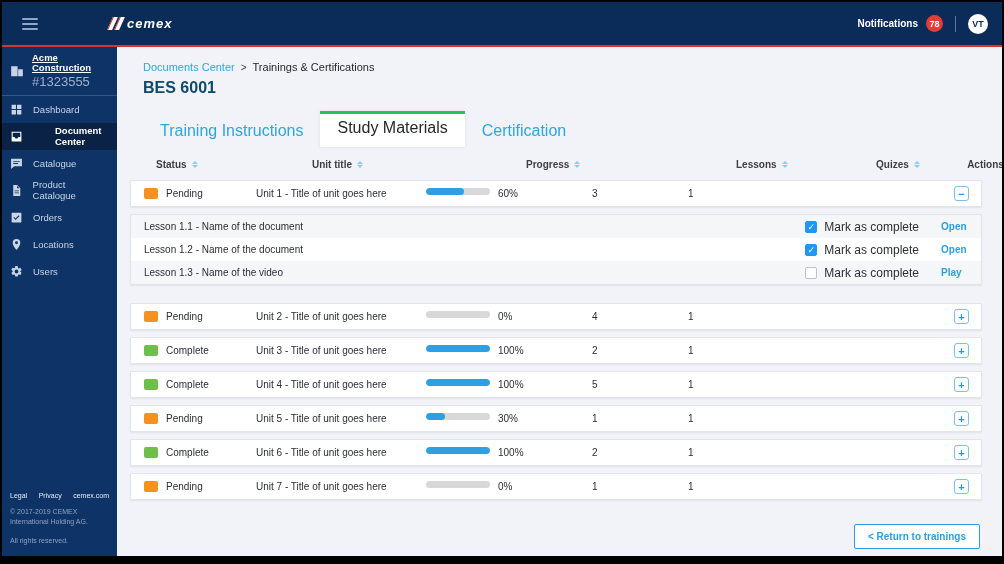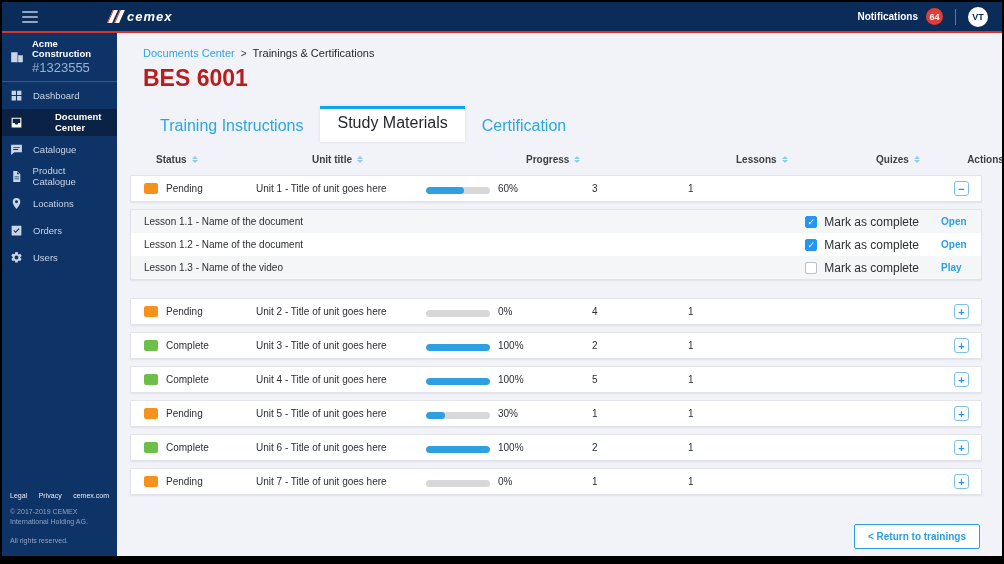--- a/index.html
+++ b/index.html
@@ -1,73 +1,73 @@
 <!DOCTYPE html>
 <html><head>
 <meta charset="utf-8">
 <style>
   * { margin:0; padding:0; box-sizing:border-box; }
   html,body { width:1004px; height:564px; }
   body { background:#000; font-family:"Liberation Sans", sans-serif; position:relative; overflow:hidden; }
   .app { position:absolute; top:2px; left:2px; width:1000px; height:554px; display:flex; flex-direction:column; background:#f1f3f8; }
 
   
-  .topbar { height:29px; background:#0b2b58; display:flex; align-items:center; padding:0 14px 0 20px; flex:0 0 auto; }
+  .topbar { height:43px; background:#0b2b58; display:flex; align-items:center; padding:0 14px 0 20px; flex:0 0 auto; }
   .redline { height:2px; background:#d9342b; flex:0 0 auto; }
   .hamburger { width:16px; height:12px; display:flex; flex-direction:column; justify-content:space-between; cursor:pointer; }
   .hamburger span { display:block; height:2px; background:#8fa6c9; border-radius:1px; }
   .logo { display:flex; align-items:center; margin-left:72px; }
   .logo .slash { display:inline-block; width:5px; height:13px; background:#fff; transform:skewX(-24deg); margin-right:2px; border-left:1.5px solid #d9342b; }
   .logo-text { color:#fff; font-weight:bold; font-size:13px; letter-spacing:1px; margin-left:3px; font-style:italic; }
   .topbar-right { margin-left:auto; display:flex; align-items:center; gap:8px; }
   .notif-label { color:#fff; font-size:10px; font-weight:bold; cursor:pointer; }
   .notif-badge { width:17px; height:17px; border-radius:50%; background:#e23d36; color:#fff; font-size:9px; font-weight:bold; display:flex; align-items:center; justify-content:center; cursor:pointer; }
   .tb-divider { width:1px; height:16px; background:rgba(255,255,255,.35); margin:0 4px; }
   .avatar { width:20px; height:20px; border-radius:50%; background:#fff; color:#0b2b58; font-size:9px; font-weight:bold; display:flex; align-items:center; justify-content:center; cursor:pointer; }
 
   
   .body-row { flex:1; display:flex; min-height:0; }
   .sidebar { width:115px; background:#0e3366; color:#c9d5e6; display:flex; flex-direction:column; flex:0 0 auto; }
   .company { display:flex; align-items:center; gap:8px; padding:6px 8px; border-bottom:1px solid rgba(255,255,255,.18); cursor:pointer; }
   .company-icon svg { width:14px; height:14px; fill:#c9d5e6; display:block; }
-  .company-name { font-size:9.5px; font-weight:bold; color:#fff; line-height:1.1; }
+  .company-name { font-size:9.5px; font-weight:bold; color:#fff; line-height:1.1;text-decoration:underline; }
   .company-number { font-size:13px; color:#9db1cd; }
   nav { flex:1; }
   .side-item { display:flex; align-items:center; gap:9px; height:27px; padding:0 8px; cursor:pointer; font-size:9.5px; }
   .side-item.active { background:#0a2245; color:#fff; font-weight:bold;gap:32px; }
   .side-icon { width:14px; display:flex; }
   .side-icon svg { width:13px; height:13px; fill:#c9d5e6; }
   .side-item.active .side-icon svg { fill:#fff; }
   .side-footer { padding:6px 8px 10px; }
   .side-links { display:flex; justify-content:space-between; margin-bottom:8px; }
   .side-links span { font-size:7px; color:#e8eef7; cursor:pointer; }
   .copy-line { font-size:7px; color:#8fa3c2; line-height:1.5; }
   .copy-line.last { margin-top:8px; }
 
   
   .content { flex:1; position:relative; padding:10px 20px 0 13px; overflow:hidden; }
   .breadcrumb { margin:4px 0 6px 13px; font-size:11px; display:flex; gap:6px; align-items:center; }
   .crumb-parent { color:#2ba7e0; cursor:pointer; }
   .crumb-sep { color:#3c4043; font-size:10px; }
   .crumb-current { color:#26282b; }
-  .page-title { margin:0 0 14px 13px; font-size:23px; font-weight:bold; color:#b91c1c; }
+  .page-title { margin:0 0 14px 13px; font-size:16px; font-weight:bold; color:#0c4a6e; }
   .tabs { display:flex; margin-left:13px; }
   .tab { padding:8px 17px 7px; font-size:16px; font-weight:normal; color:#2ba7e0; cursor:pointer; border-top:3px solid transparent;text-align:center; }
-  .tab.active { background:#fff; color:#26282b; border-top:3px solid #0ea5e9; padding-top:5px; box-shadow:0 0 3px rgba(0,0,0,.10); cursor:default; }
+  .tab.active { background:#fff; color:#26282b; border-top:3px solid #22c55e; padding-top:5px; box-shadow:0 0 3px rgba(0,0,0,.10); cursor:default; }
 
   .thead { display:grid; grid-template-columns:112px 170px 166px 96px 1fr 40px; align-items:center; padding:12px 12px 10px 26px;gap:44px; }
   .th { font-size:10px; font-weight:bold; color:#3c4043; display:flex; align-items:center; cursor:pointer; }
   .th.actions { justify-content:flex-end; cursor:default; }
   .sort { display:inline-flex; flex-direction:column; gap:1px; margin-left:5px; }
   .sort i { width:0; height:0; border-left:3px solid transparent; border-right:3px solid transparent; }
   .sort .up { border-bottom:3.5px solid #8ecbed; }
   .sort .dn { border-top:3.5px solid #8ecbed; }
 
   .unit-card { background:#fff; border:1px solid #e2e4e9; box-shadow:0 1px 2px rgba(0,0,0,.07); display:grid; grid-template-columns:112px 170px 166px 96px 1fr 40px; align-items:center; height:27px; padding:0 12px 0 13px; margin-bottom:7px; border-radius:1px; }
-  .cell { display:flex; align-items:flex-end; }
+  .cell { display:flex; align-items:flex-start; }
   .cell-text { font-size:10px; color:#2b2e33; }
   .swatch { width:14px; height:11px; border-radius:2px; margin-right:8px; flex:0 0 auto; }
   .swatch.orange { background:#f5921e; }
   .swatch.green { background:#6ebf49; }
   .bar { width:64px; height:7px; border-radius:3.5px; background:#d8d8d8; overflow:hidden; display:inline-block; }
   .bar .fill { display:block; height:100%; background:#2e9fe0; border-radius:3.5px; }
   .c-progress .cell-text { margin-left:8px; }
   .c-actions { justify-content:flex-end; }
   .exp-btn { width:15px; height:15px; border:1px solid #7cc0e9; border-radius:3px; background:#fff; color:#2196f3; font-size:11px; line-height:12px; font-weight:bold; cursor:pointer; padding:0; display:flex; align-items:center; justify-content:center; }
 
@@ -93,21 +93,21 @@
         <span></span>
         <span></span>
       </div>
     <div class="logo">
       <span class="slash"></span>
       <span class="slash"></span>
       <span class="logo-text">cemex</span>
     </div>
     <div class="topbar-right">
       <span class="notif-label">Notifications</span>
-      <span class="notif-badge">64</span>
+      <span class="notif-badge">78</span>
       <span class="tb-divider"></span>
       <span class="avatar">VT</span>
     </div>
   </header>
   <div class="redline"></div>
 
   <div class="body-row">
     <aside class="sidebar">
       <div class="company">
         <span class="company-icon">
@@ -149,32 +149,32 @@
             <span class="side-icon">
               <svg viewBox="0 0 24 24">
                 <path d="M6 2v20h13V8l-6-6H6zm7 1.5L17.5 8H13V3.5zM8.5 12h8v1.5h-8V12zm0 3.5h8V17h-8v-1.5z" fill-rule="evenodd"></path>
               </svg>
             </span>
             <span class="side-label">Product Catalogue</span>
           </div>
           <div class="side-item">
             <span class="side-icon">
               <svg viewBox="0 0 24 24">
+                <path d="M4 3h16a1 1 0 0 1 1 1v16a1 1 0 0 1-1 1H4a1 1 0 0 1-1-1V4a1 1 0 0 1 1-1zm6.2 13.6l7.1-7.1-1.4-1.5-5.7 5.7-2.5-2.5-1.4 1.4 3.9 4z" fill-rule="evenodd"></path>
+              </svg>
+            </span>
+            <span class="side-label">Orders</span>
+          </div>
+          <div class="side-item">
+            <span class="side-icon">
+              <svg viewBox="0 0 24 24">
                 <path d="M12 2a7 7 0 0 0-7 7c0 5 7 13 7 13s7-8 7-13a7 7 0 0 0-7-7zm0 9.5A2.75 2.75 0 1 1 12 6a2.75 2.75 0 0 1 0 5.5z" fill-rule="evenodd"></path>
               </svg>
             </span>
             <span class="side-label">Locations</span>
-          </div>
-          <div class="side-item">
-            <span class="side-icon">
-              <svg viewBox="0 0 24 24">
-                <path d="M4 3h16a1 1 0 0 1 1 1v16a1 1 0 0 1-1 1H4a1 1 0 0 1-1-1V4a1 1 0 0 1 1-1zm6.2 13.6l7.1-7.1-1.4-1.5-5.7 5.7-2.5-2.5-1.4 1.4 3.9 4z" fill-rule="evenodd"></path>
-              </svg>
-            </span>
-            <span class="side-label">Orders</span>
           </div>
           <div class="side-item">
             <span class="side-icon">
               <svg viewBox="0 0 24 24">
                 <path d="M19.14 12.94c.04-.3.06-.61.06-.94s-.02-.64-.07-.94l2.03-1.58a.5.5 0 0 0 .12-.64l-1.92-3.32a.5.5 0 0 0-.61-.22l-2.39.96a7.3 7.3 0 0 0-1.62-.94l-.36-2.54A.5.5 0 0 0 13.9 2h-3.8a.5.5 0 0 0-.5.42l-.36 2.54c-.59.24-1.13.56-1.62.94l-2.39-.96a.5.5 0 0 0-.61.22L2.7 8.48a.5.5 0 0 0 .12.64l2.03 1.58c-.05.3-.07.63-.07.94s.02.64.07.94l-2.03 1.58a.5.5 0 0 0-.12.64l1.92 3.32c.14.24.42.34.61.22l2.39-.96c.49.38 1.03.7 1.62.94l.36 2.54c.04.24.25.42.5.42h3.8c.25 0 .46-.18.5-.42l.36-2.54c.59-.24 1.13-.56 1.62-.94l2.39.96c.23.09.47 0 .61-.22l1.92-3.32a.5.5 0 0 0-.12-.64l-2.03-1.58zM12 15.6a3.6 3.6 0 1 1 0-7.2 3.6 3.6 0 0 1 0 7.2z" fill-rule="evenodd"></path>
               </svg>
             </span>
             <span class="side-label">Users</span>
           </div>
         </nav>

